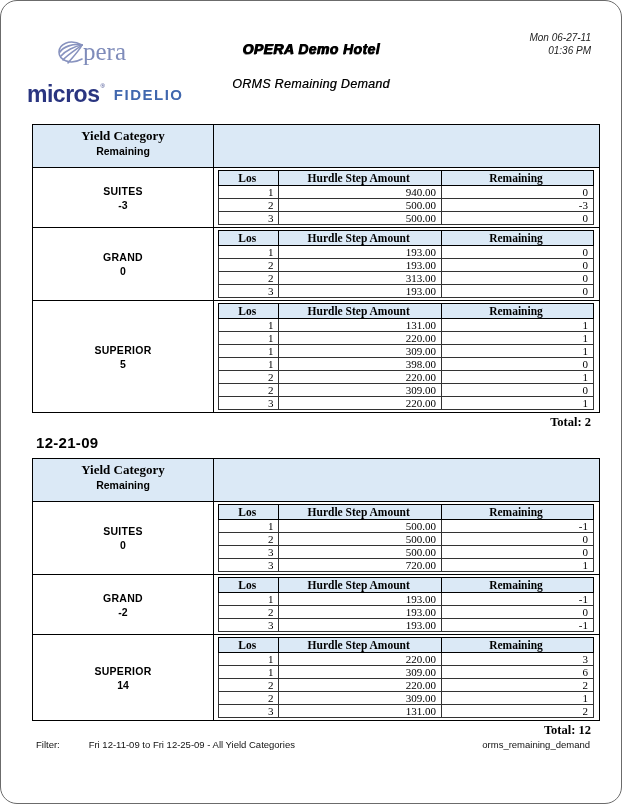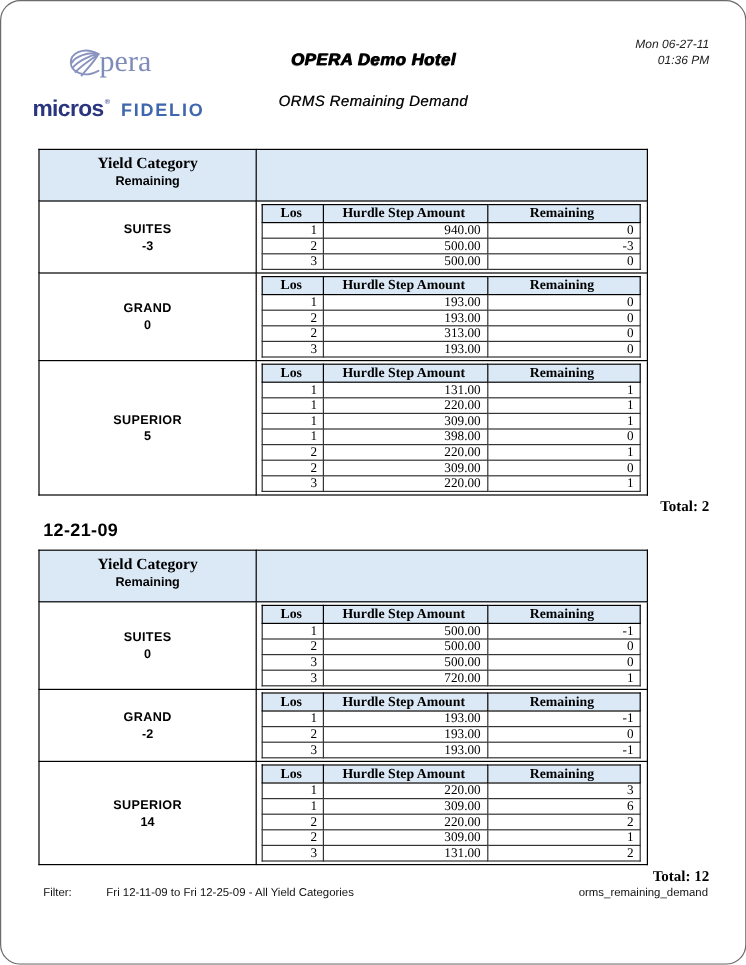--- a/index.html
+++ b/index.html
@@ -6,39 +6,39 @@
   .page{
     position:relative; width:620px; height:802px;
     border:1px solid #6b6b6b; border-radius:17px; background:#fff;
     font-family:"Liberation Sans", sans-serif; color:#000; overflow:hidden;
   }
   
   .logo-block{position:absolute; left:26px; top:28px; width:140px;}
   .opera-row{display:flex; align-items:center; margin-left:28px; height:46px;}
   .opera-text{font-family:"Liberation Serif", serif; font-size:25px; color:#7f8cba; margin-left:-4px; letter-spacing:0px;}
   .micros-row{display:flex; align-items:center; margin-top:6px;}
-  .micros-text{font-size:19px; font-weight:bold; color:#2a3580; letter-spacing:-0.5px;}
+  .micros-text{font-size:23px; font-weight:bold; color:#2a3580; letter-spacing:-0.5px;}
   .micros-mark{font-size:6px; color:#2a3580; align-self:flex-start; margin:2px 0 0 1px;}
   .logo-divider{width:1px; height:16px; background:#8fa3c0; margin:0 5px 0 4px;}
   .fidelio-text{font-size:15px; font-weight:bold; color:#4067ae; letter-spacing:1.5px;}
   .report-title{
     position:absolute; left:0; right:0; top:40px; text-align:center;
     font-size:14px; font-weight:bold; font-style:italic; letter-spacing:0.4px;
     text-shadow:0.8px 0 0 #000, 0 0.8px 0 rgba(0,0,0,0.45);
   }
   .report-subtitle{
     position:absolute; left:0; right:0; top:76px; text-align:center;
     font-size:12.5px; font-weight:normal; font-style:italic; letter-spacing:0.3px;
     text-shadow:0.4px 0 0 rgba(0,0,0,0.6);
   }
   .datetime{position:absolute; right:30px; top:30px; text-align:right;
     font-size:10px; font-style:italic; line-height:13px; color:#222;}
   
   .content{position:absolute; left:31px; top:123px; width:560px;}
-  .outer-table{width:508px; border-collapse:collapse; table-layout:fixed;}
+  .outer-table{width:568px; border-collapse:collapse; table-layout:fixed;}
   .outer-table, .outer-table td{border:1.5px solid #000;}
   .outer-header-row td{height:38px; background:#dbe9f6; vertical-align:top;}
   .yc-cell{width:178px; text-align:center; padding-top:3px;}
   .yc-line1{font-family:"Liberation Serif", serif; font-weight:bold; font-size:13px;}
   .yc-line2{font-size:10.5px; font-weight:bold; margin-top:1px;}
   .cat-cell{width:178px; text-align:center; vertical-align:middle; background:#fff;}
   .cat-name{font-size:10.5px; font-weight:bold; letter-spacing:0.3px;}
   .cat-remaining{font-size:10.5px; font-weight:bold; margin-top:2px;}
   .inner-cell{padding:2px 5px 2px 4px; vertical-align:middle; background:#fff;}
   .inner-table{width:100%; border-collapse:collapse; table-layout:fixed;

